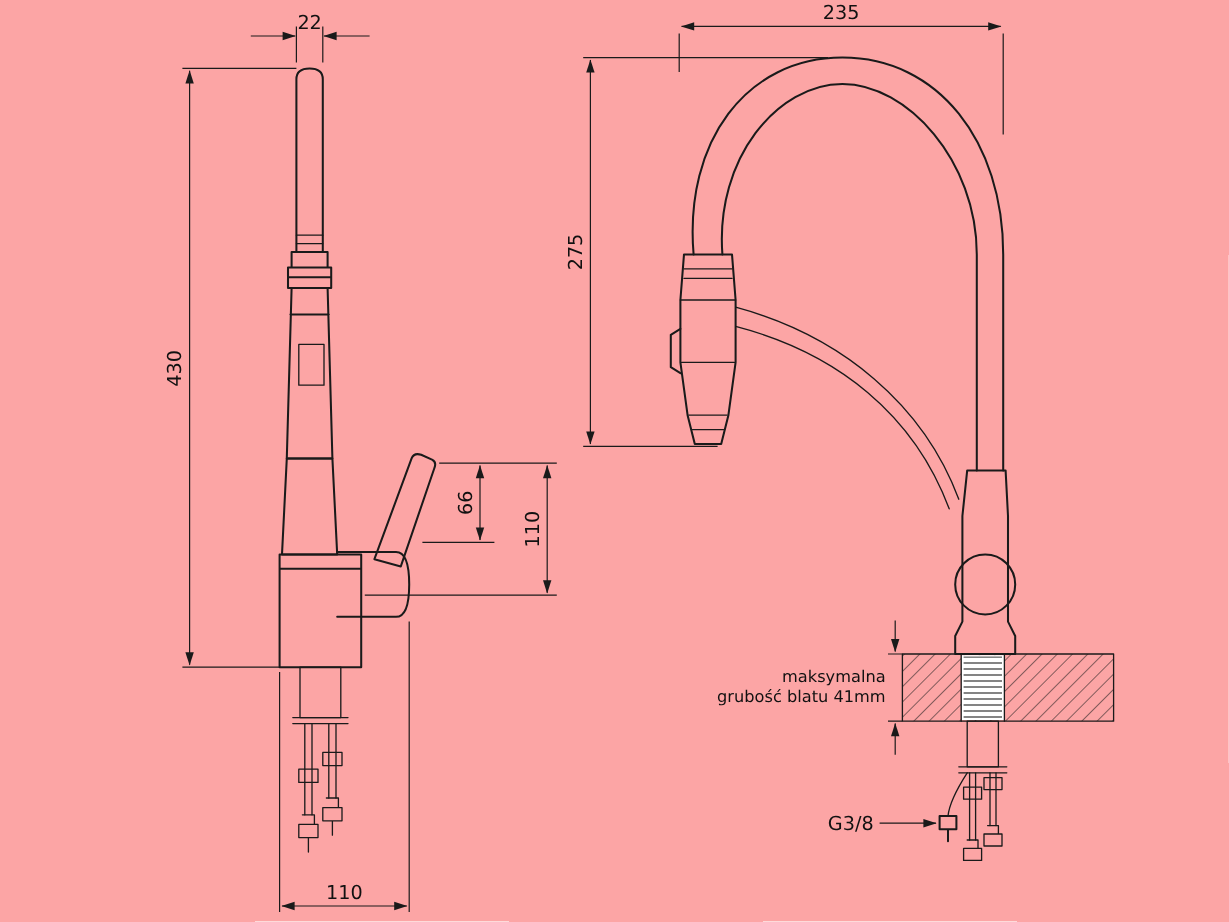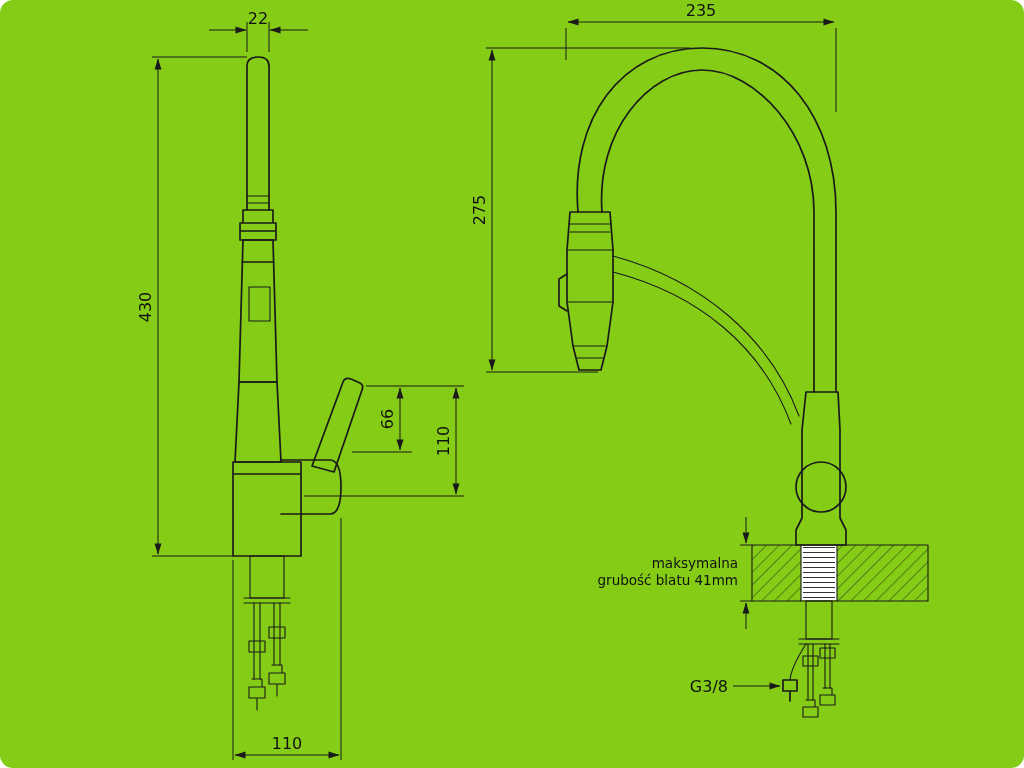--- a/index.html
+++ b/index.html
@@ -1,16 +1,16 @@
 <!DOCTYPE html>
 <html><head>
 <meta charset="utf-8">
 <style>
   html,body{margin:0;padding:0;background:#ffffff;}
-  .stage{width:1024px;height:768px;position:relative;background:#84cc16;overflow:hidden;border-radius:13px;}
+  .stage{width:1024px;height:768px;position:relative;background:#fca5a5;overflow:hidden;}
   svg{display:block;}
   .outline{fill:none;stroke:#1a1a1a;stroke-width:1.7;stroke-linejoin:round;stroke-linecap:round;}
   .thin{fill:none;stroke:#1a1a1a;stroke-width:1.1;stroke-linejoin:round;stroke-linecap:round;}
   .dim{fill:none;stroke:#1a1a1a;stroke-width:1;}
   .dim-label{font-family:"DejaVu Sans",sans-serif;font-size:16px;fill:#111;}
   .note-label{font-family:"DejaVu Sans",sans-serif;font-size:13.5px;fill:#111;}
 </style>
 </head>
 <body>
 

